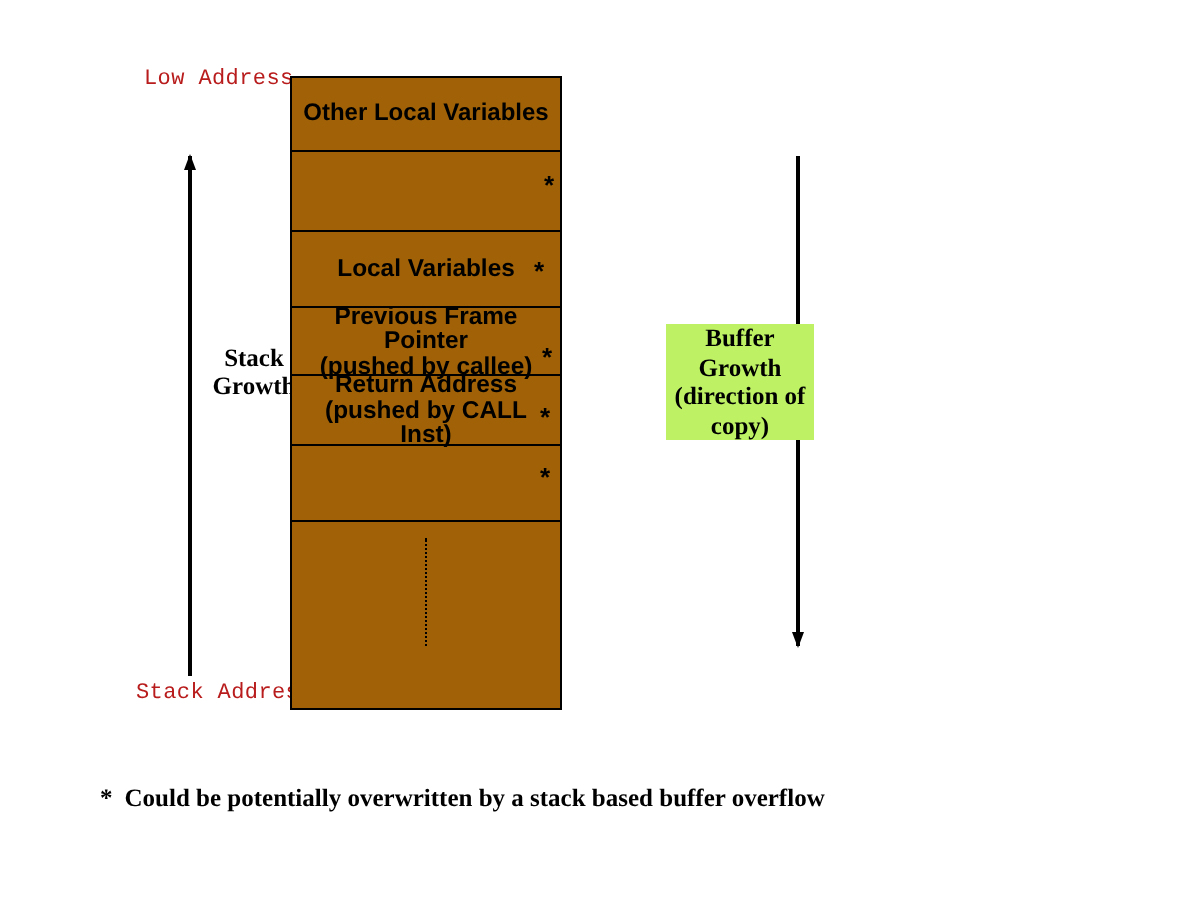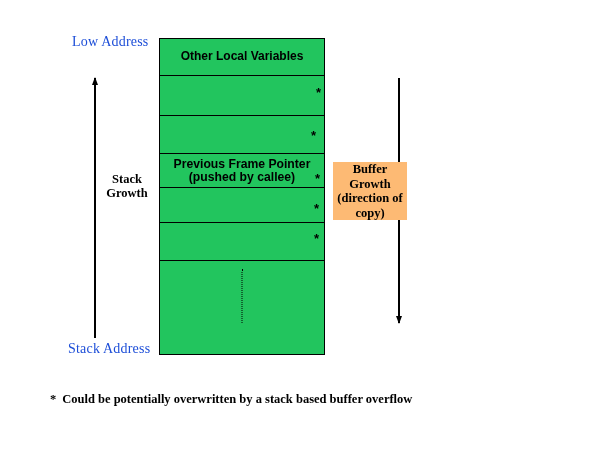--- a/index.html
+++ b/index.html
@@ -13,40 +13,40 @@
     height: 450px;
     background: #ffffff;
     overflow: hidden;
     font-family: "Liberation Serif", "DejaVu Serif", serif;
     color: #000000;
   }
 
   
   .addr-label {
     position: absolute;
-    font-family: Liberation Serif, serif;
-    font-size: 14px;
+    font-family: Liberation Mono, monospace;
+    font-size: 11px;
     font-weight: 400;
-    color: #1d4ed8;
+    color: #b91c1c;
     white-space: nowrap;
     letter-spacing: .2px;
   }
   #low-address  { left: 72px;  top: 34px; }
   #high-address { left: 68px;  top: 341px; }
 
   
   #stack-frame {
     position: absolute;
-    left: 159px;
+    left: 145px;
     top: 38px;
-    width: 166px;
+    width: 136px;
     height: 317px;
     border: 1.6px solid #000;
     box-sizing: border-box;
-    background: #22c55e;
+    background: #a16207;
   }
   .frame-row {
     position: relative;
     box-sizing: border-box;
     border-bottom: 1.5px solid #000;
     width: 100%;
     display: flex;
     align-items: center;
     justify-content: center;
     text-align: center;
@@ -152,21 +152,21 @@
   #buffer-growth-label {
     position: absolute;
     left: 333px;
     top: 162px;
     width: 74px;
     text-align: center;
     font-family: "Liberation Serif", "DejaVu Serif", serif;
     font-weight: bold;
     font-size: 12.5px;
     line-height: 14.5px;
-    background: #fdba74;
+    background: #bef264;
     color: #000;
     white-space: pre-line;
   }
 
   
   #footnote {
     position: absolute;
     left: 50px;
     top: 392px;
     display: flex;
@@ -202,30 +202,33 @@
 
     <div class="frame-row row-3line" id="row-other-locals">
       <span class="row-text">Other Local Variables</span>
     </div>
 
     <div class="frame-row row-3line" id="row-local-buffer">
       <span class="row-star" id="star-local-buffer">*</span>
     </div>
 
     <div class="frame-row" id="row-local-vars">
+      <span class="row-text">Local Variables</span>
       <span class="row-star" id="star-local-vars">*</span>
     </div>
 
     <div class="frame-row" id="row-prev-frame-ptr">
       <span class="row-text">Previous Frame Pointer
 (pushed by callee)</span>
       <span class="row-star" id="star-prev-fp">*</span>
     </div>
 
     <div class="frame-row" id="row-return-address">
+      <span class="row-text">Return Address
+(pushed by CALL Inst)</span>
       <span class="row-star" id="star-return-addr">*</span>
     </div>
 
     <div class="frame-row" id="row-function-params">
       <span class="row-star" id="star-func-params">*</span>
     </div>
 
     <div class="frame-row" id="row-empty">
       <span id="frame-ellipsis"></span>
     </div>

